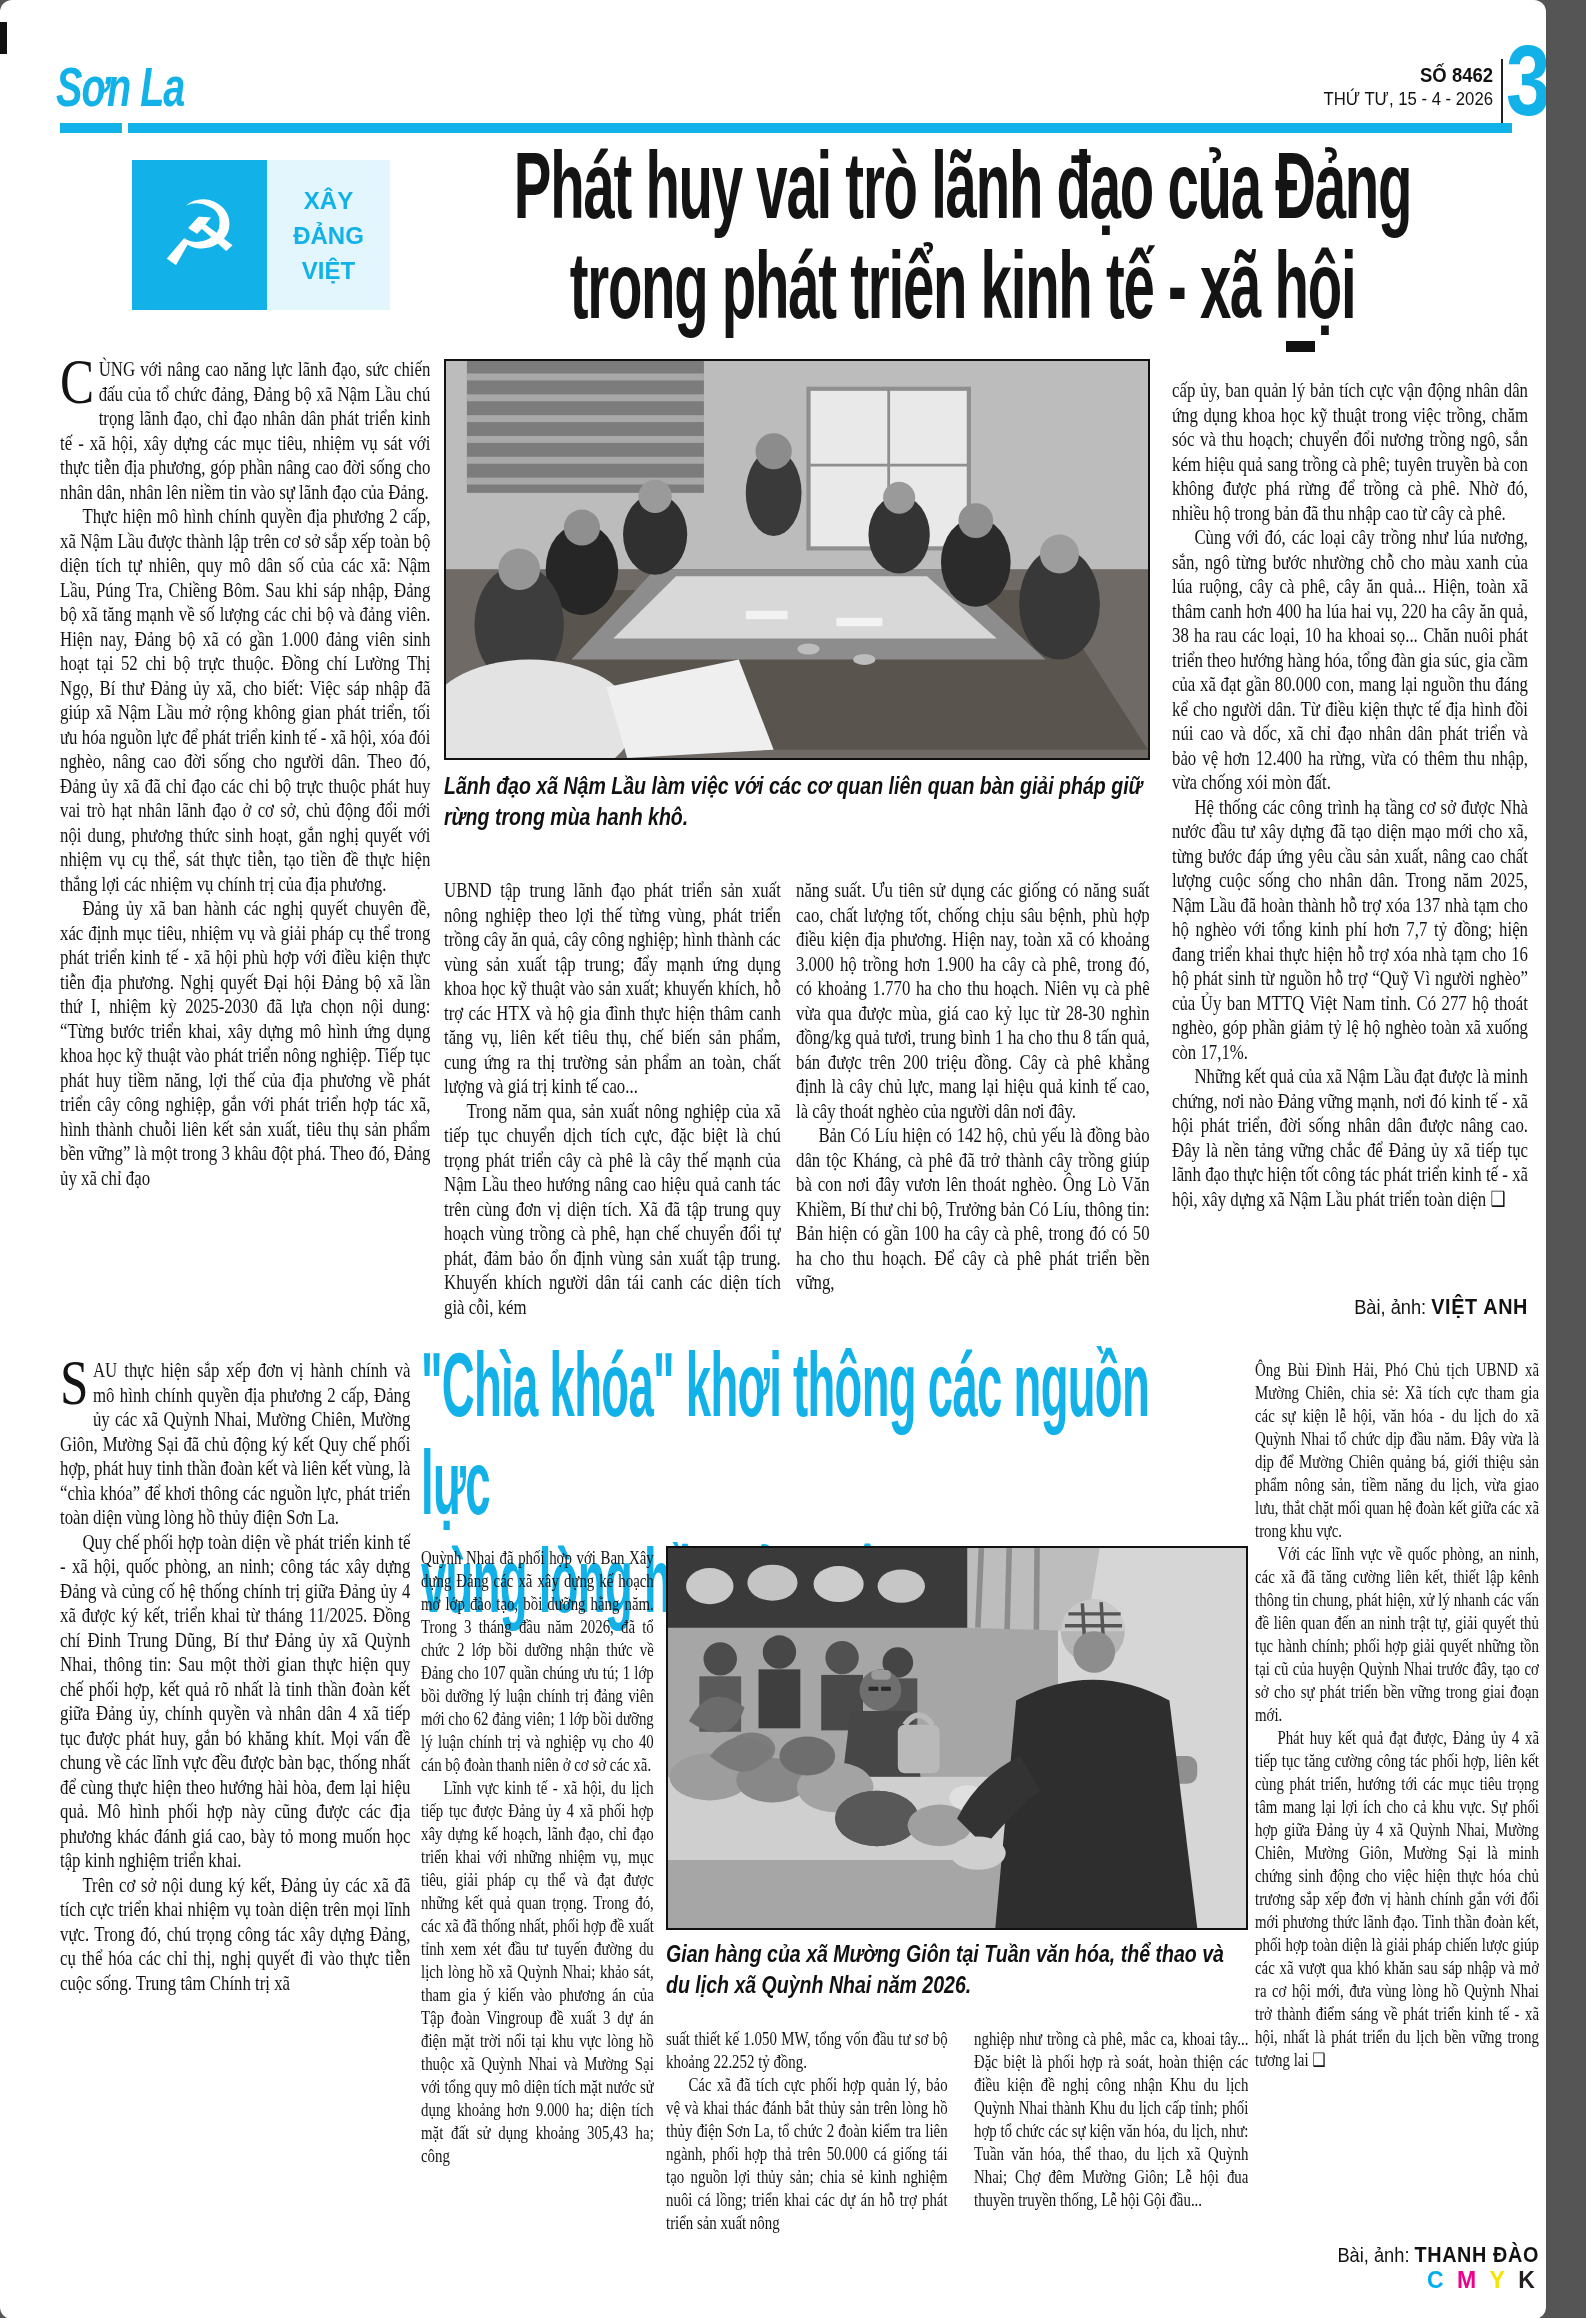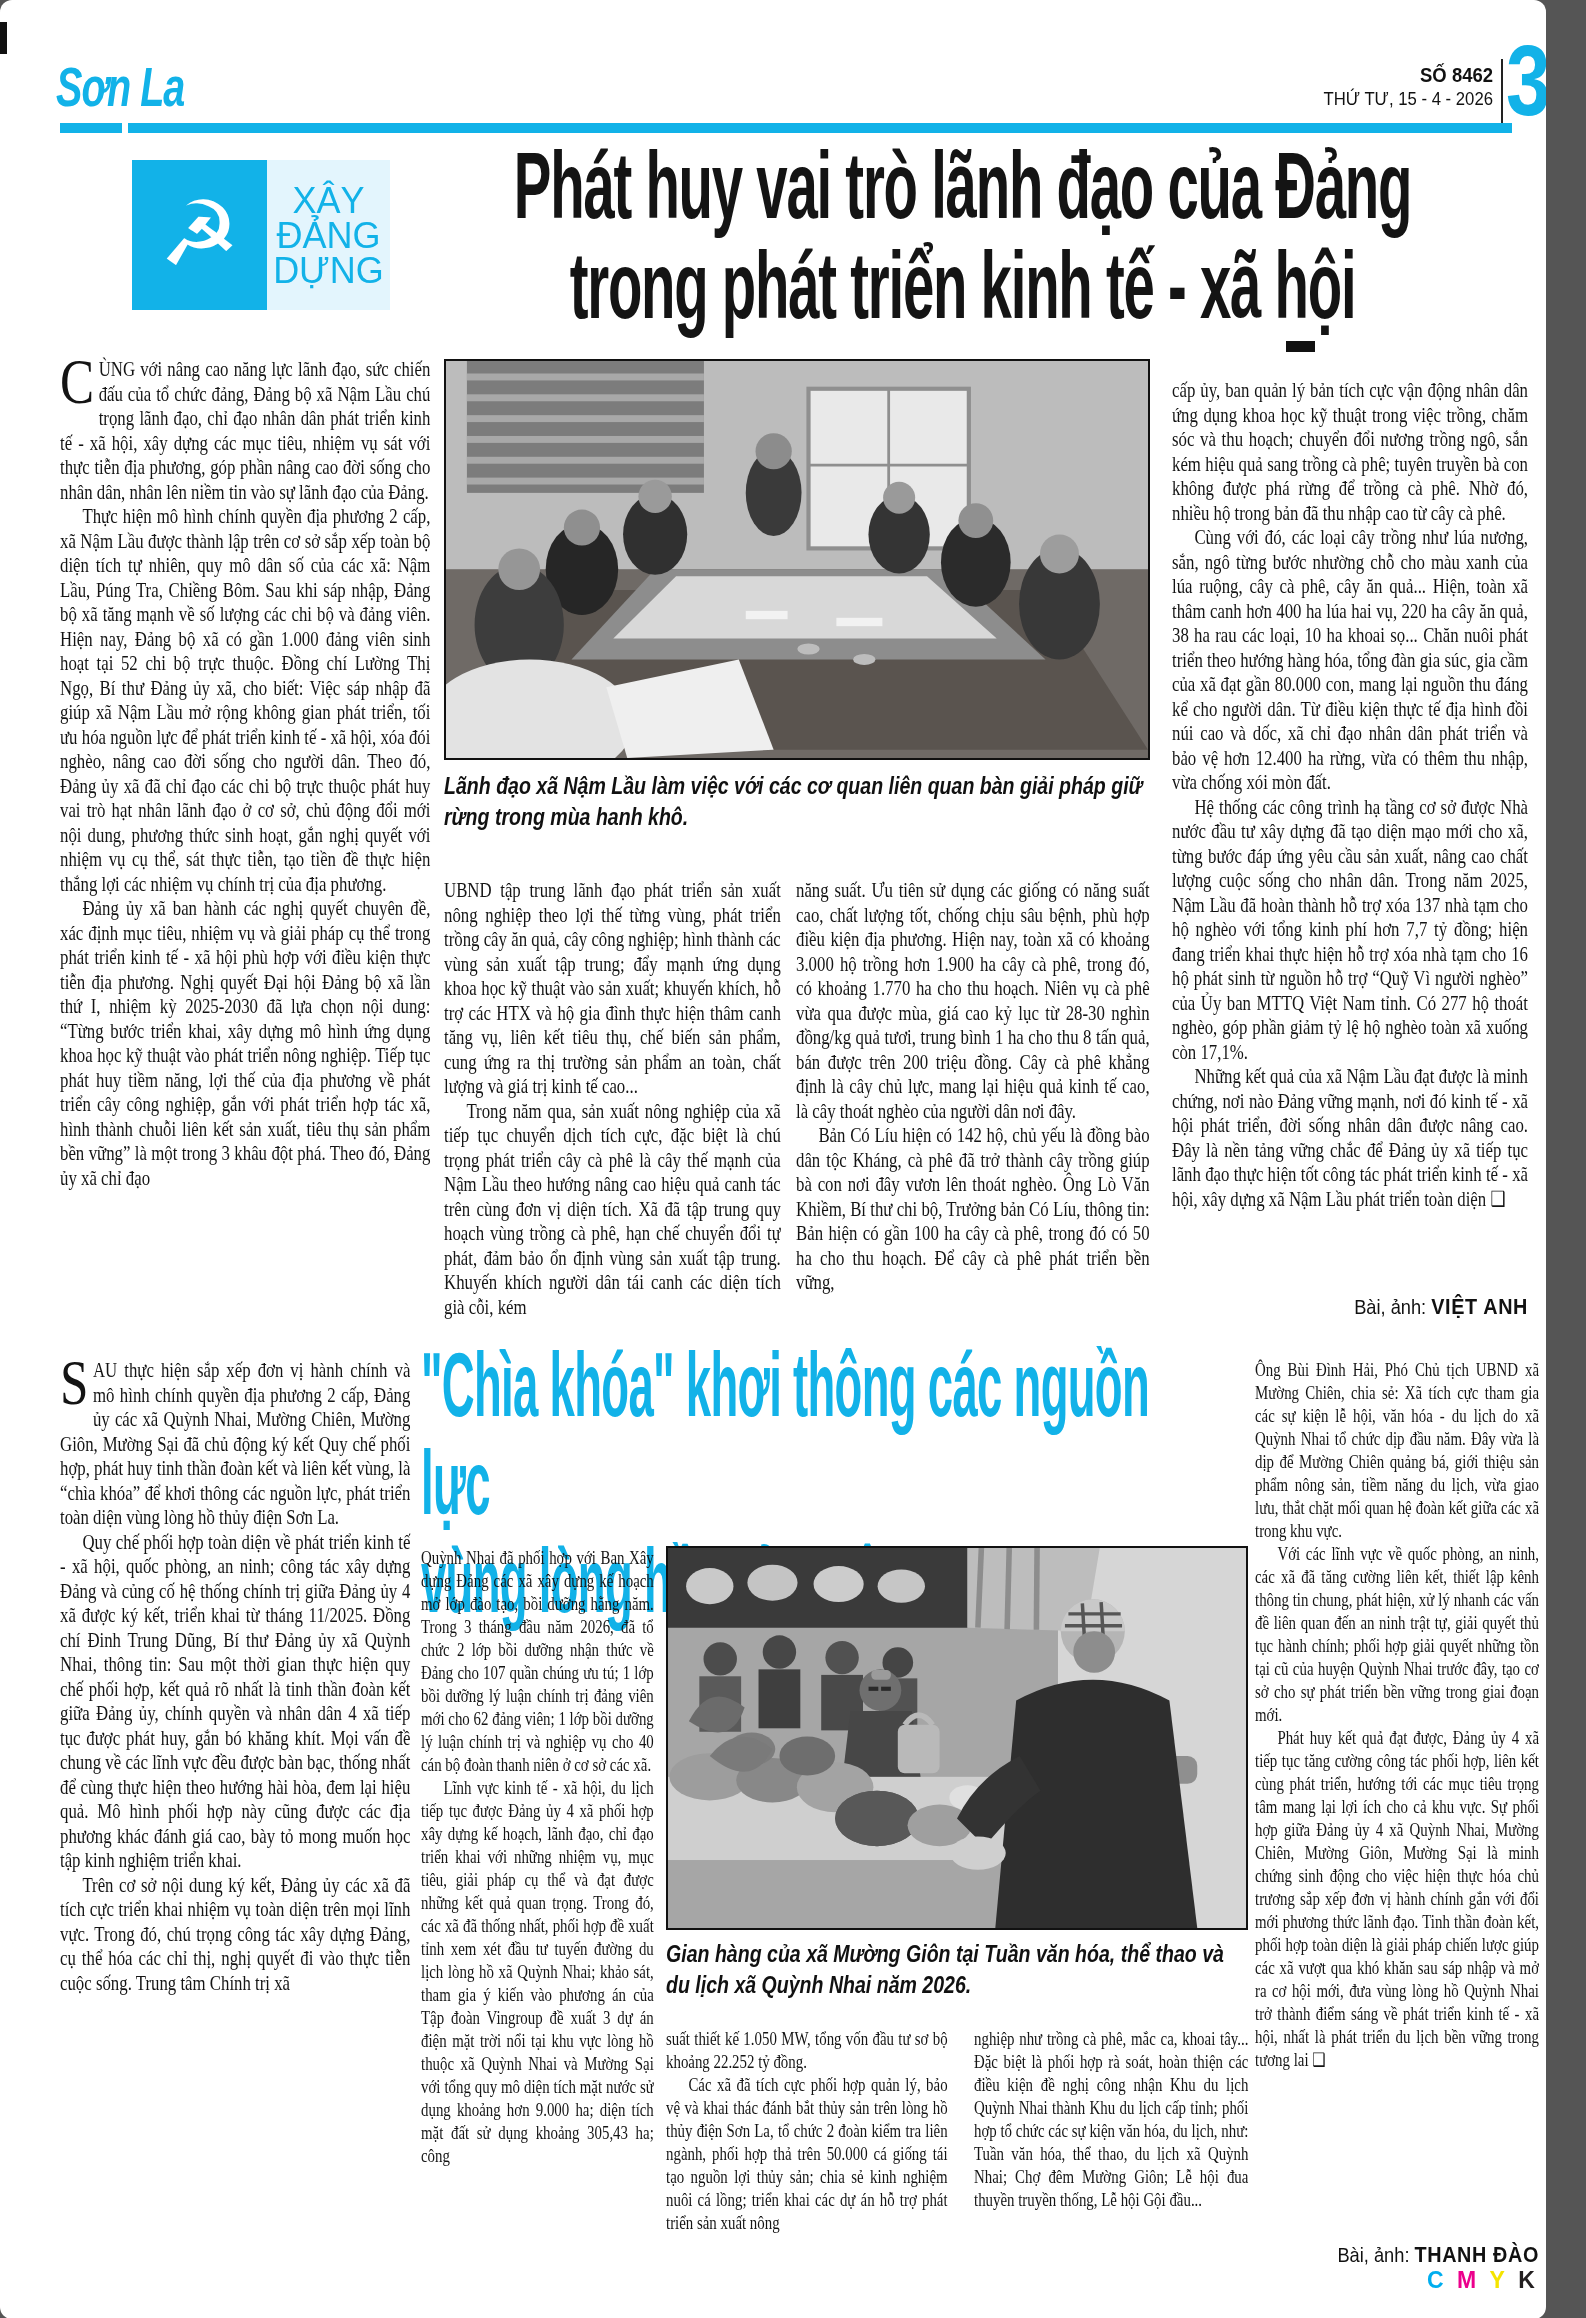--- a/index.html
+++ b/index.html
@@ -20,21 +20,21 @@
   .pagenum{left:1506px;top:35px;font-family:"Liberation Sans",sans-serif;font-weight:bold;
            font-size:100px;line-height:91px;color:var(--cyan);transform:scaleX(.8);transform-origin:0 0;}
   .cropmark{left:0;top:22.4px;width:7px;height:32px;background:#111;}
   .regmark{left:1286px;top:341px;width:29px;height:11.2px;background:#111;}
   
   .badge{left:132px;top:160px;width:258px;height:150px;display:flex;}
   .badge-ic{width:135px;height:150px;background:var(--cyan);display:flex;align-items:center;justify-content:center;}
   .badge-ic span{color:#fff;font-size:90px;line-height:90px;}
   .badge-tx{width:123px;height:150px;background:#e3f5fd;display:flex;flex-direction:column;
             align-items:center;justify-content:center;font-family:"Liberation Sans",sans-serif;
-            font-weight:normal;font-size:36px;line-height:35px;color:var(--cyan);transform-origin:0 0;}
+            font-weight:bold;font-size:24px;line-height:35px;color:var(--cyan);transform-origin:0 0;}
   
   .h1wrap{left:421px;top:136px;width:1805px;transform:scaleX(.6);transform-origin:0 0;
           text-align:center;font-family:"Liberation Sans",sans-serif;font-weight:bold;
           font-size:94px;line-height:100px;color:#141414;letter-spacing:-2.1px;}
   .h2wrap{left:421px;top:1336px;width:1591px;transform:scaleX(.5);transform-origin:0 0;
           text-align:left;font-family:"Liberation Sans",sans-serif;font-weight:bold;
           font-size:91px;line-height:98px;color:var(--cyan);letter-spacing:-1.4px;}
   
   .col{position:absolute;transform:scaleX(.8);transform-origin:0 0;text-align:justify;
        overflow:hidden;color:#141414;}
@@ -77,21 +77,21 @@
   <div class="abs hdr-div"></div>
   <div class="abs pagenum">3</div>
 
   <div class="abs badge">
     <div class="badge-ic">
       <span>☭</span>
     </div>
     <div class="badge-tx">
       <div>XÂY</div>
       <div>ĐẢNG</div>
-      <div>DỰNG</div>
+      <div>VIỆT</div>
     </div>
   </div>
 
   <div class="abs h1wrap">
     <div>Phát huy vai trò lãnh đạo của Đảng</div>
     <div>trong phát triển kinh tế - xã hội</div>
   </div>
 
   <div class="col body-lg" style="left:60px;top:357px;width:463px;height:957px;">
     <p class="first"><span class="dropcap">C</span><span>ÙNG với nâng cao năng lực lãnh đạo, sức chiến đấu của tổ chức đảng, Đảng bộ xã Nậm Lầu chú trọng lãnh đạo, chỉ đạo nhân dân phát triển kinh tế - xã hội, xây dựng các mục tiêu, nhiệm vụ sát với thực tiễn địa phương, góp phần nâng cao đời sống cho nhân dân, nhân lên niềm tin vào sự lãnh đạo của Đảng.</span></p>

